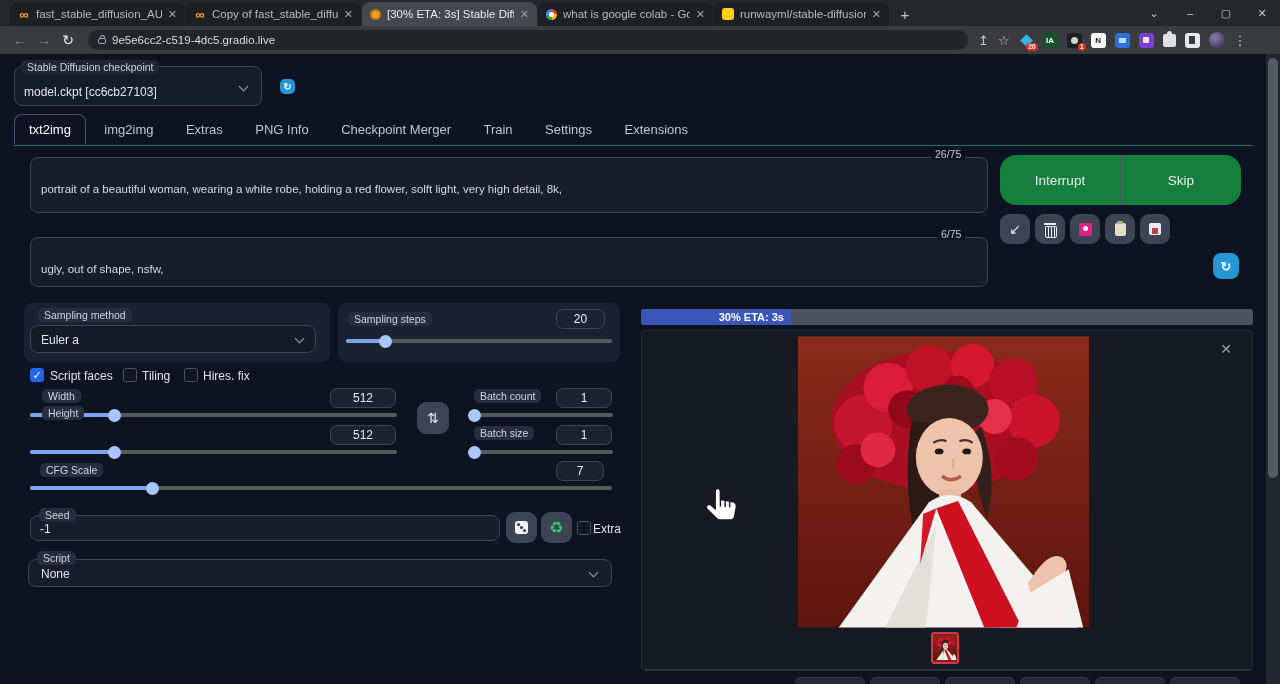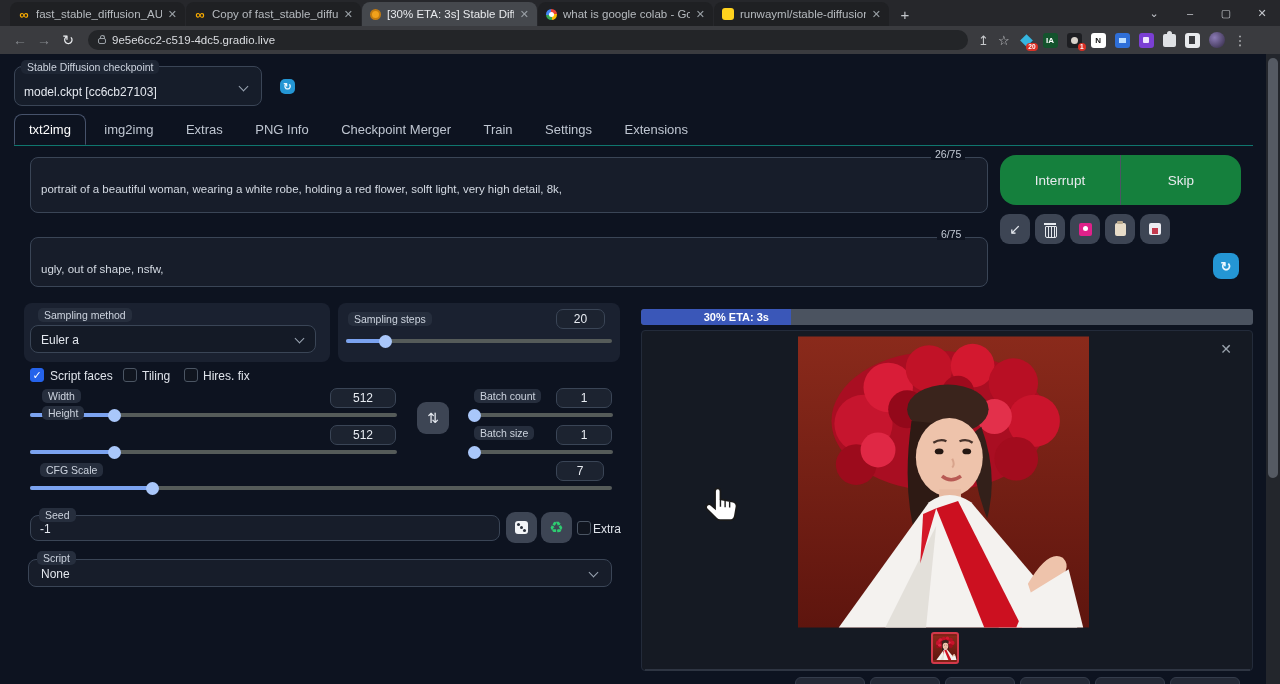--- a/index.html
+++ b/index.html
@@ -68,21 +68,21 @@
   .i-clip { width:11px; height:13px; background:#e8dcc8; border-radius:2px; position:relative; }
   .i-clip::after { content:""; position:absolute; left:2.5px; top:-2px; width:6px; height:3px; background:#b9a98c; border-radius:1px; }
   .i-floppy { width:12px; height:12px; background:#ececf2; border-radius:2px; position:relative; }
   .i-floppy::after { content:""; position:absolute; left:3px; top:5px; width:6px; height:6px; background:#c33a4e; }
   .i-die { width:13px; height:13px; background:#f2f4f7; border-radius:3px; position:relative; }
   .i-die::after { content:""; position:absolute; left:5px; top:5px; width:3px; height:3px; border-radius:50%; background:#2b313c; box-shadow:-3px -3px 0 #2b313c, 3px 3px 0 #2b313c; }
   .i-puzzle { width:13px; height:13px; background:#dfe1e5; border-radius:2px; position:relative; }
   .i-puzzle::after { content:""; position:absolute; left:4px; top:-3px; width:5px; height:5px; border-radius:50%; background:#dfe1e5; }
 
   .progress { position:absolute; left:641px; top:309px; width:612px; height:16px; background:#4b5360; border-radius:3px; overflow:hidden; }
-  .progress .pfill { height:16px; background:#3a57b8; border-radius:3px 0 0 3px; color:#fff; font-size:11px; font-weight:bold; text-align:right; line-height:16px; padding-right:22px; }
+  .progress .pfill { height:16px; background:#3a57b8; border-radius:3px 0 0 3px; color:#fff; font-size:11px; font-weight:bold; text-align:right; line-height:16px; padding-right:7px; }
 
   .gallery { position:absolute; left:641px; top:330px; width:612px; height:341px; background:#151a23; border:1px solid #232b3a; border-radius:4px; }
   .preview { position:absolute; left:156px; top:5px; width:291px; height:292px; }
   .thumbwrap { position:absolute; left:289px; top:301px; width:28px; height:32px; border:2px solid #d3394a; border-radius:3px; overflow:hidden; background:#7d2417; }
   .gal-x { position:absolute; right:20px; top:10px; color:#9aa3ad; font-size:14px; }
   .divider { position:absolute; left:645px; top:669px; width:605px; height:2px; background:#2e3542; }
   .stubrow { position:absolute; left:795px; top:677px; display:flex; gap:5px; }
   .stubrow div { width:70px; height:14px; background:#232936; border:1px solid #343c4b; border-radius:6px 6px 0 0; }
 
   .scrollbar { position:absolute; right:0; top:54px; width:14px; height:630px; background:#23262c; }

